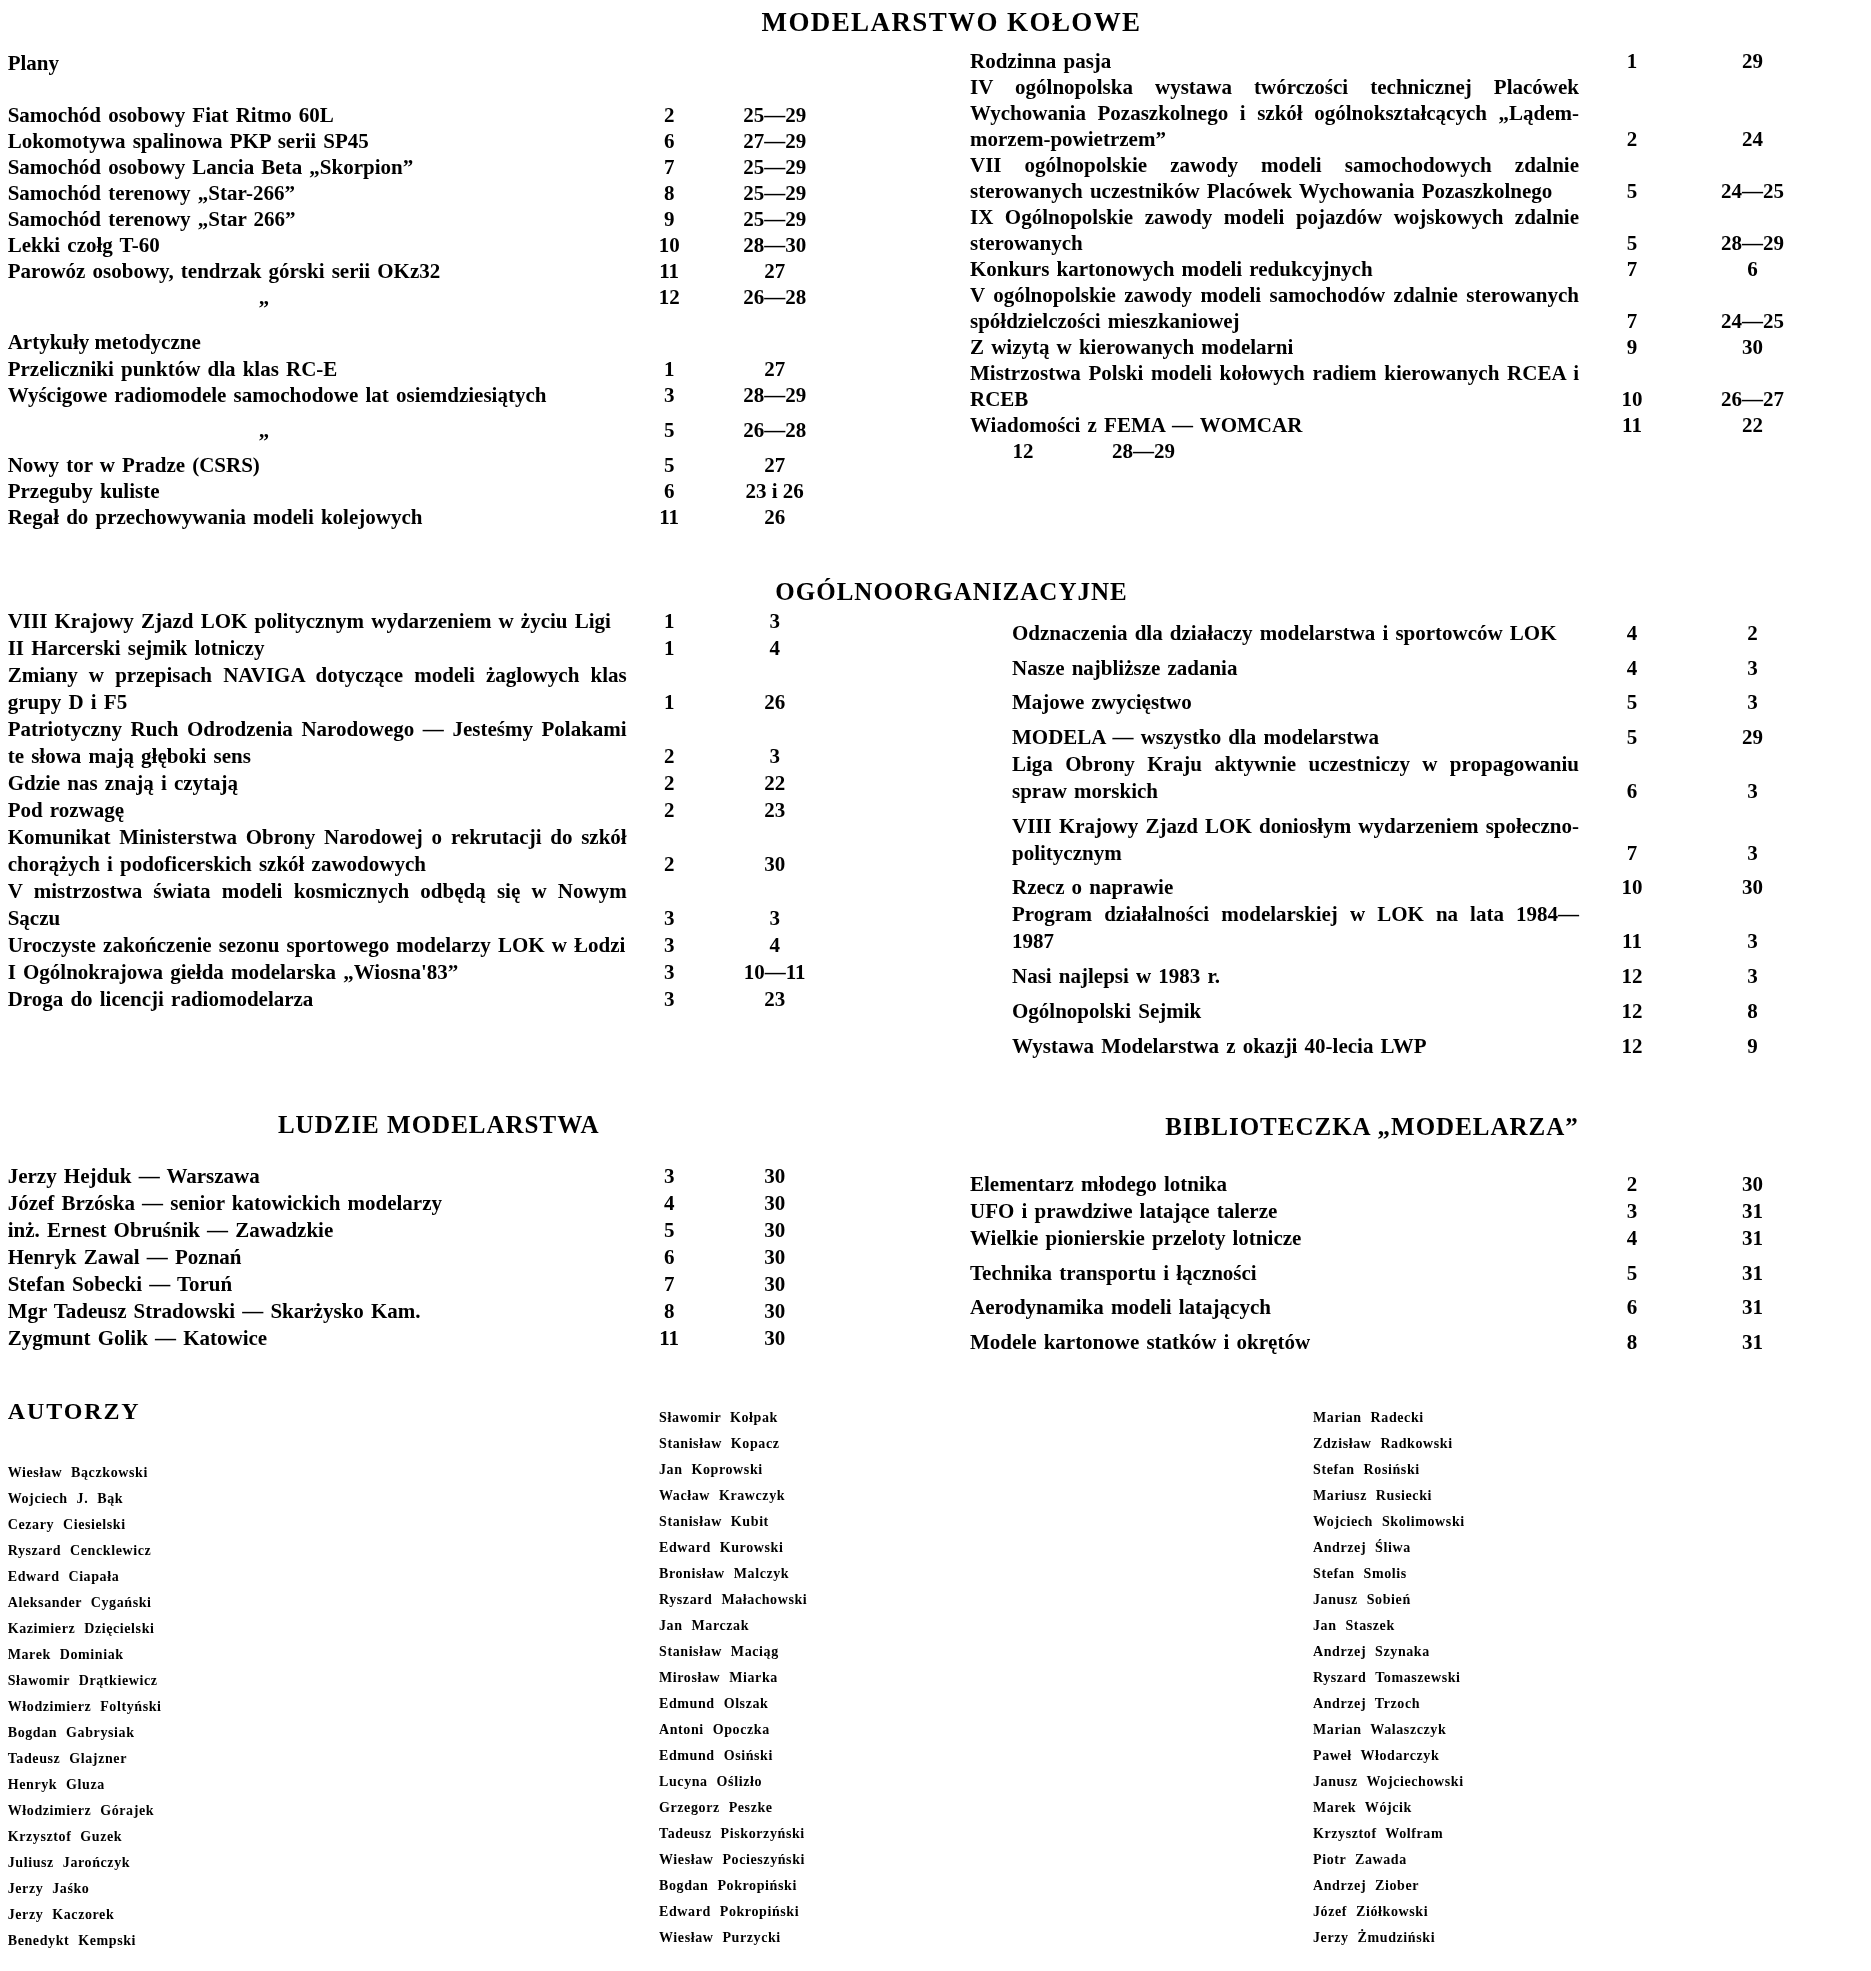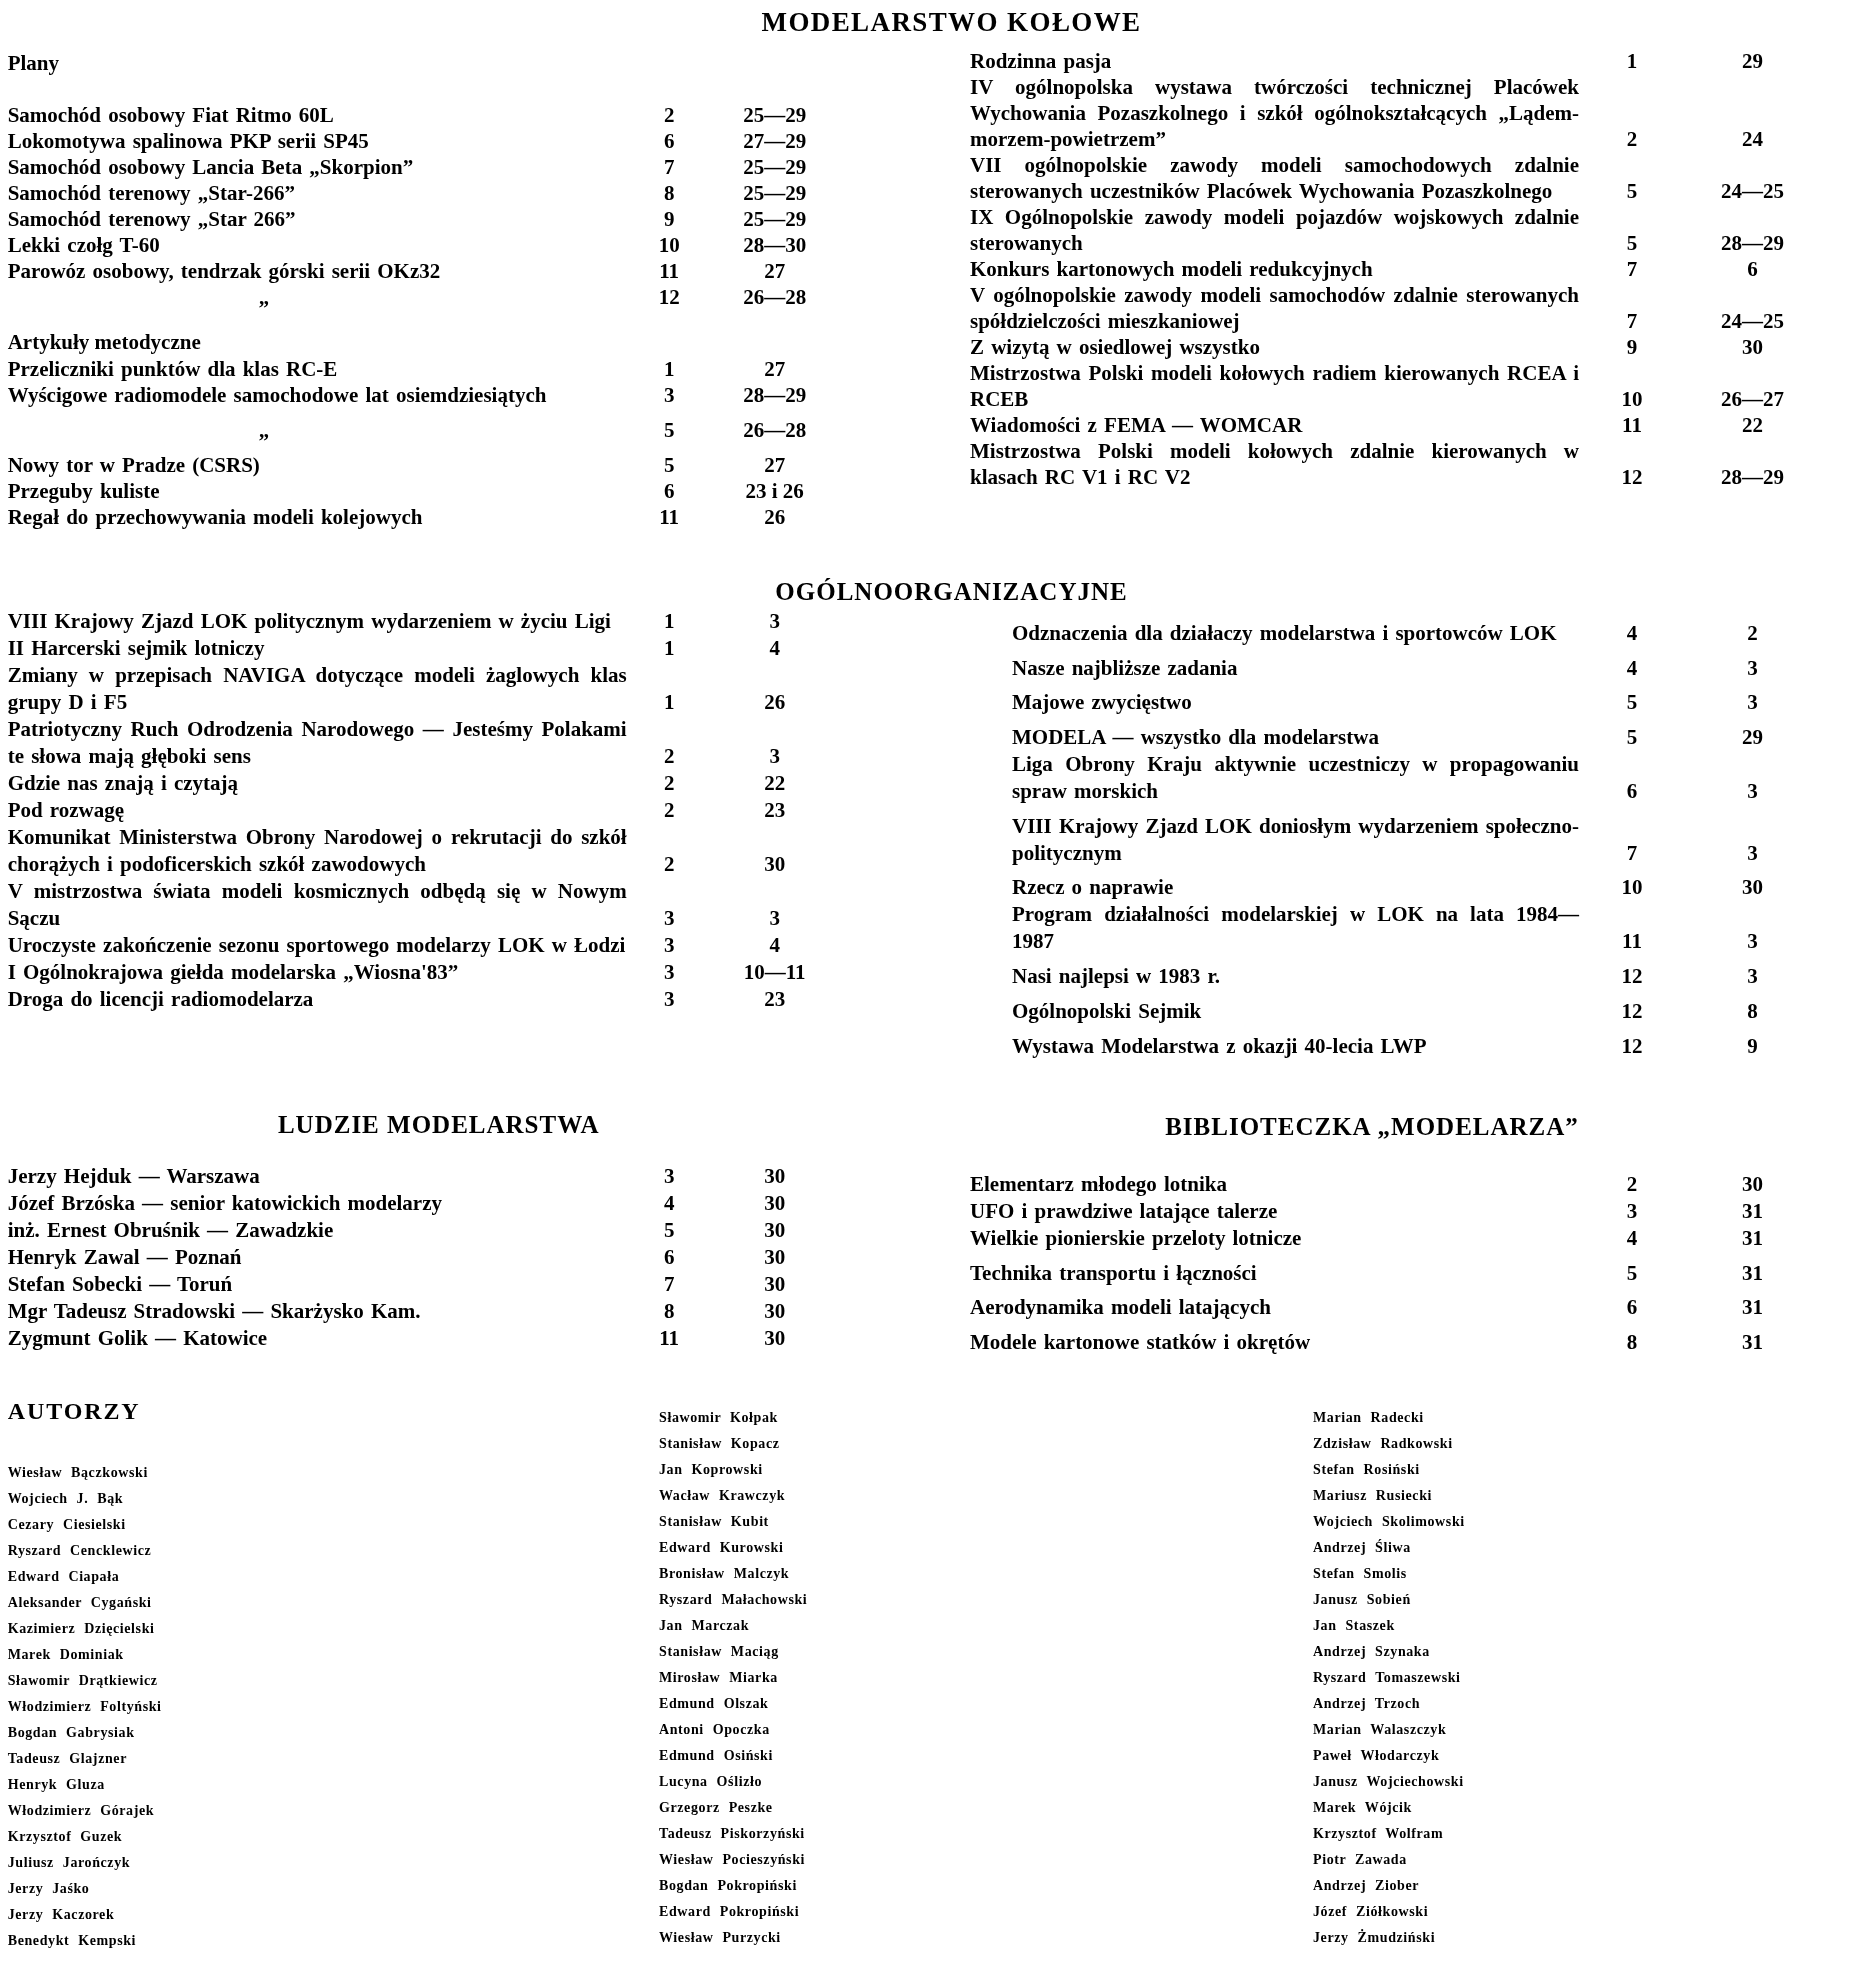--- a/index.html
+++ b/index.html
@@ -165,39 +165,38 @@
     <span class="num pages">6</span>
   </div>
 
   <div class="row">
     <span class="title">V ogólnopolskie zawody modeli samochodów zdalnie sterowanych spółdzielczości mieszkaniowej</span>
     <span class="num issue">7</span>
     <span class="num pages">24—25</span>
   </div>
 
   <div class="row">
-    <span class="title">Z wizytą w osiedlowej wszystko</span>
+    <span class="title">Z wizytą w kierowanych modelarni</span>
     <span class="num issue">9</span>
     <span class="num pages">30</span>
   </div>
 
   <div class="row">
     <span class="title">Mistrzostwa Polski modeli kołowych radiem kierowanych RCEA i RCEB</span>
     <span class="num issue">10</span>
     <span class="num pages">26—27</span>
   </div>
 
   <div class="row">
     <span class="title">Wiadomości z FEMA — WOMCAR</span>
     <span class="num issue">11</span>
     <span class="num pages">22</span>
   </div>
 
   <div class="row">
-    <span class="title">Mistrzostwa Polski modeli kołowych zdalnie kierowanych w klasach RC V1 i RC V2</span>
     <span class="num issue">12</span>
     <span class="num pages">28—29</span>
   </div>
 </div>
   </div>
 
   <div class="block center big-head" style="top:577px;left:0;width:100%;">OGÓLNOORGANIZACYJNE</div>
 
   <div class="block colL entries lh28" style="top:608px;left:7.7px;width:830px;">
   <div class="row">

